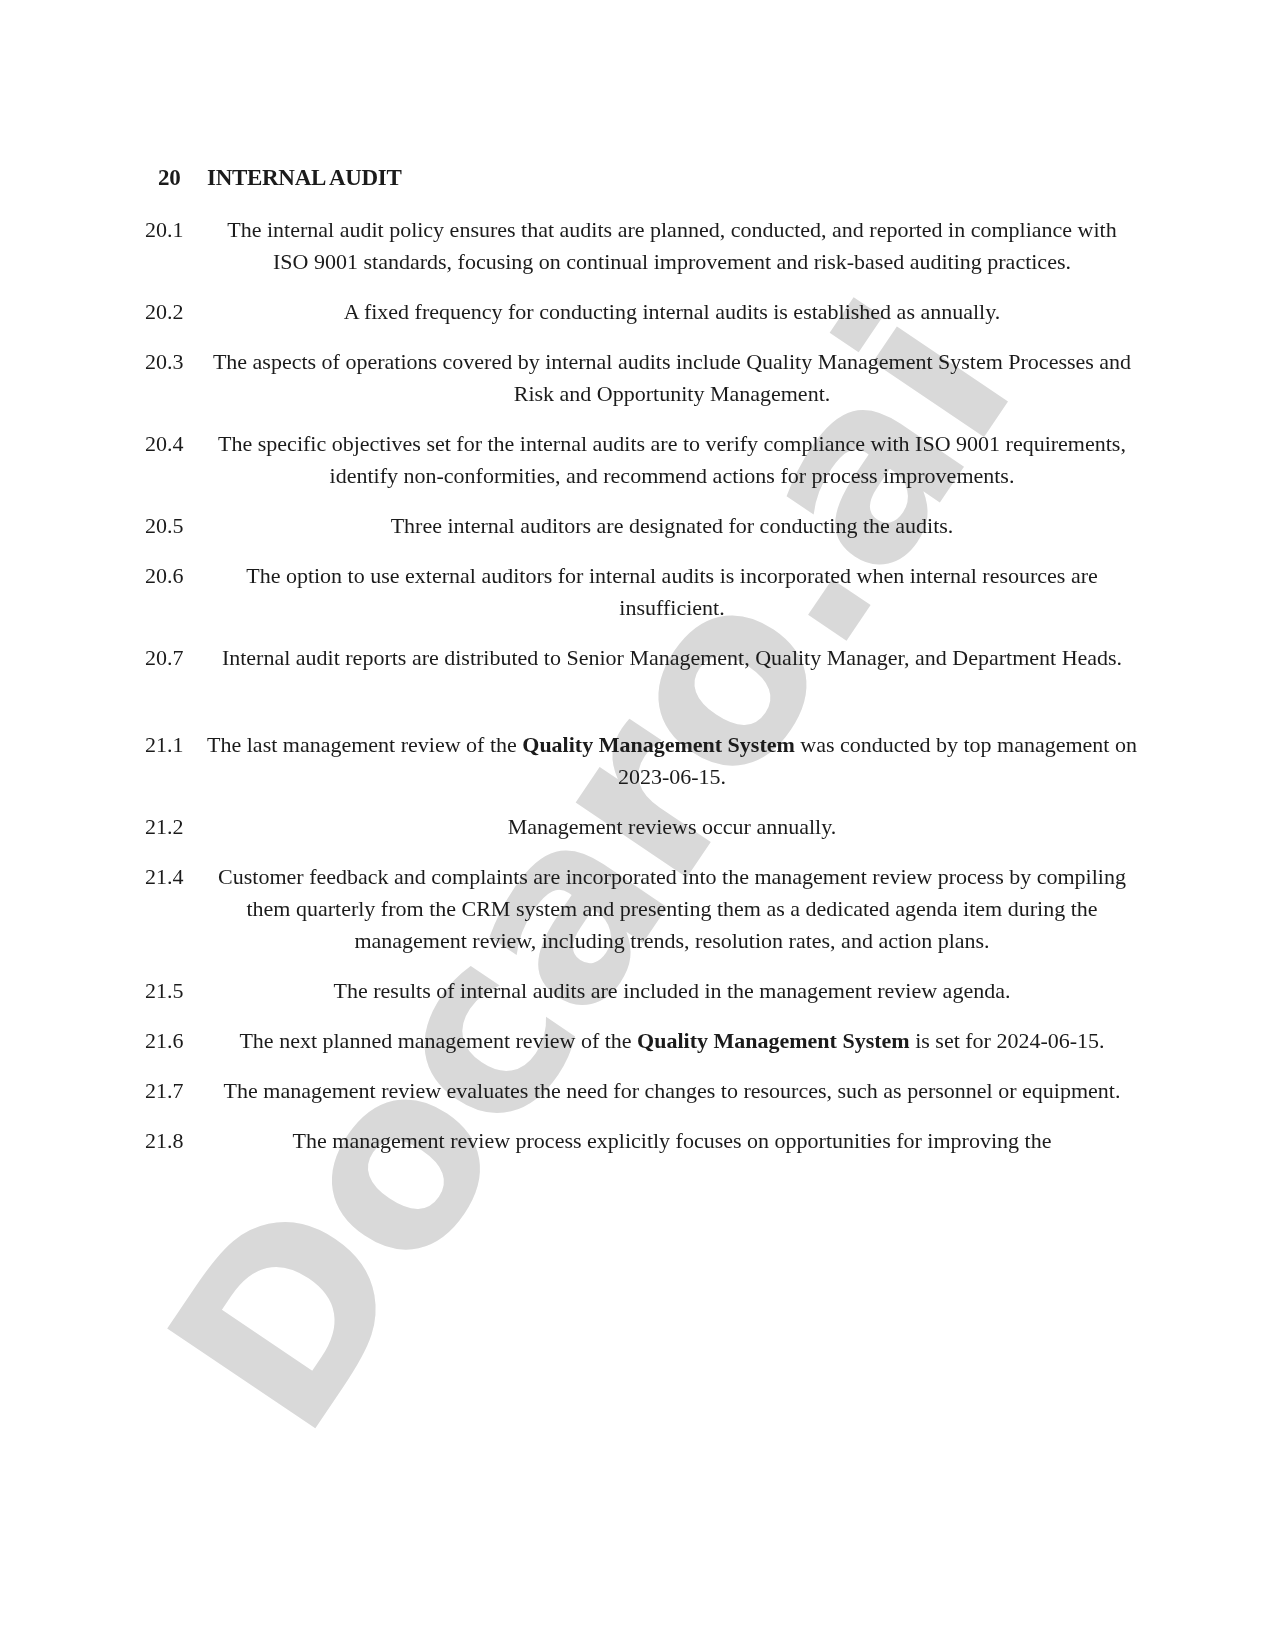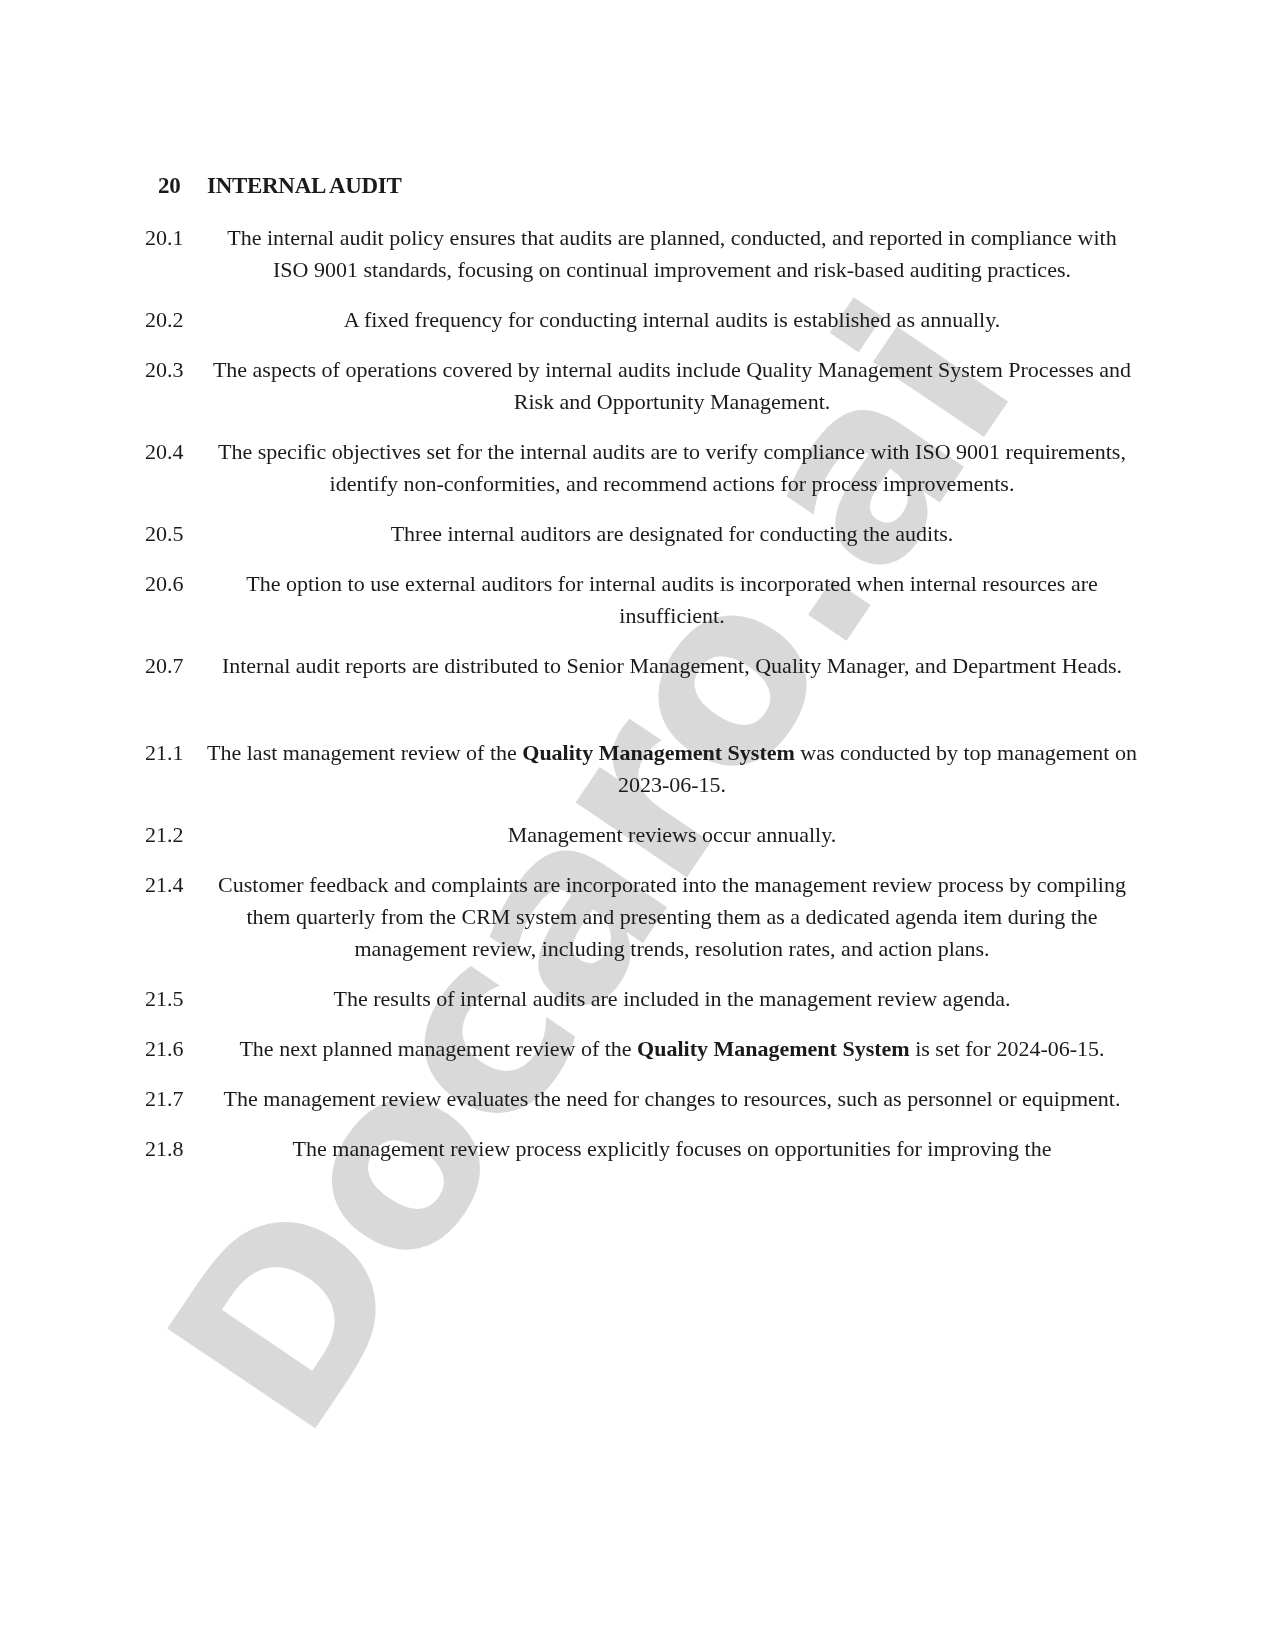--- a/index.html
+++ b/index.html
@@ -25,21 +25,21 @@
     font-weight: 700;
     font-size: 245px;
     letter-spacing: -4px;
     white-space: nowrap;
     z-index: 0;
     user-select: none;
   }
   .content {
     position: absolute;
     left: 145px;
-    top: 170px;
+    top: 162px;
     width: 992px;
     z-index: 1;
   }
   .doc-section + .doc-section {
     margin-top: 55px;
   }
   .section-heading {
     display: flex;
     font-weight: 700;
     font-size: 23px;

